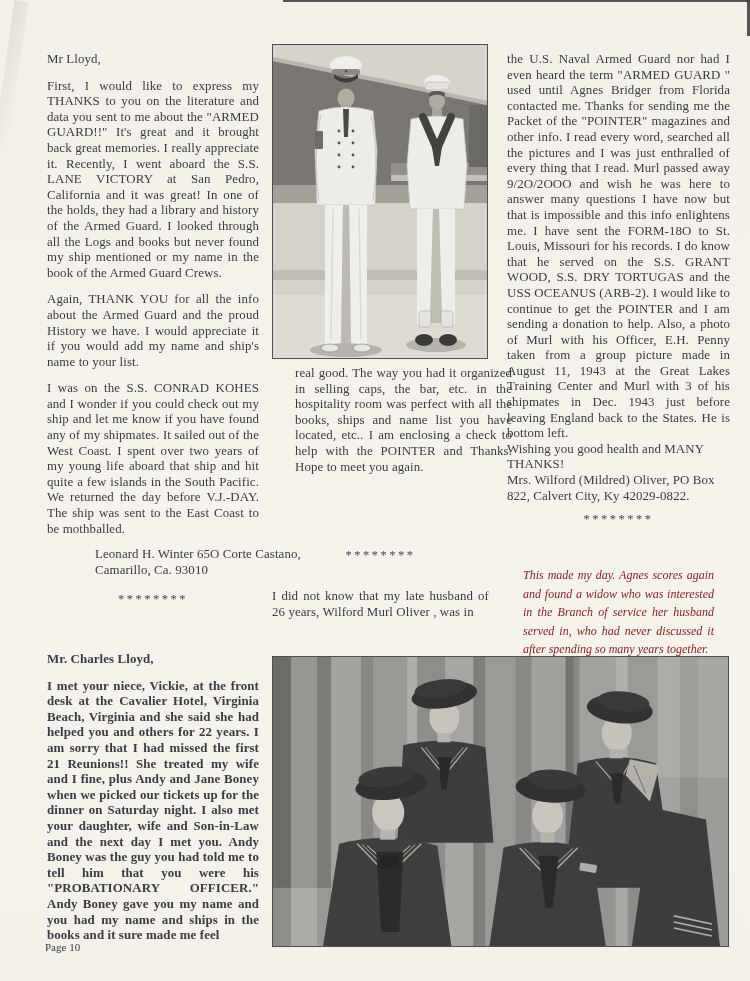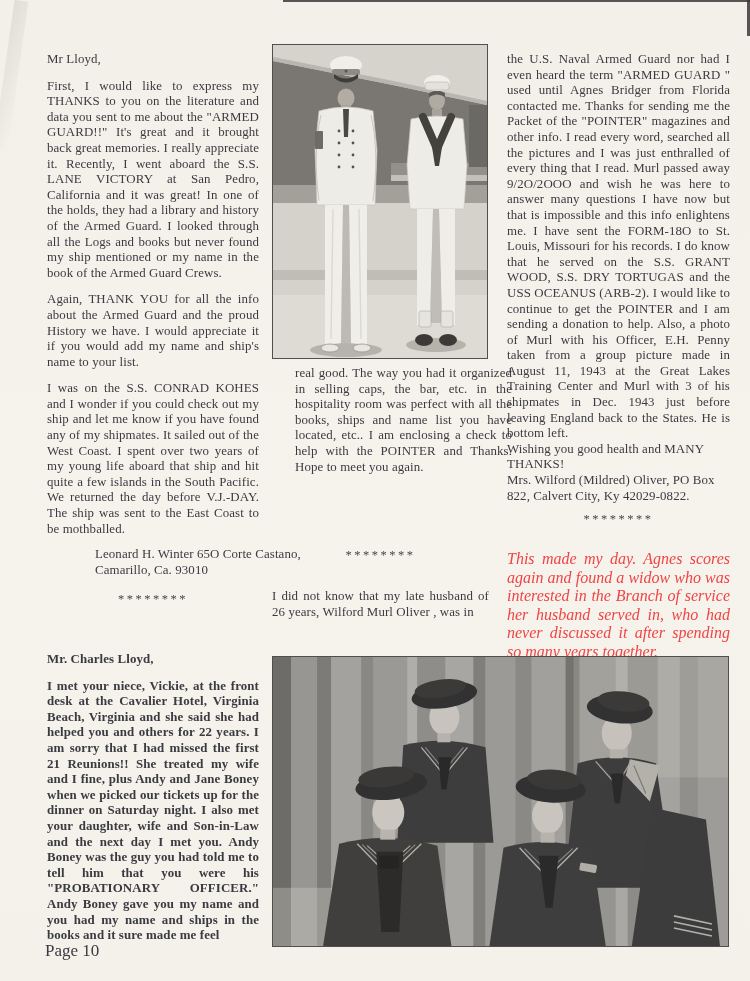--- a/index.html
+++ b/index.html
@@ -15,29 +15,29 @@
   }
   .col p { margin:0 0 11px 0; }
   .col p.tight { margin:0; }
   .salutation { margin:0 0 11px 0; text-align:left; }
   .stars {
     position:absolute; text-align:center; font-size:12.5px;
     letter-spacing:2.5px; color:#44454b;
   }
   .note-block { position:absolute; width:223px; }
   .note-block p {
-    margin:0; font-style:italic; font-size:16px; line-height:18.6px;
-    text-align:justify; color:#ef4444;
+    margin:16px; font-style:italic; font-size:12px; line-height:18.6px;
+    text-align:justify; color:#7f1d1d;
   }
   .photo {
     position:absolute; border:1px solid #514f4b; background:#c9c6c0;
     overflow:hidden;
   }
   .photo svg { display:block; width:100%; height:100%; }
-  .page-label { position:absolute; font-size:17px; color:#3a3b41; }
+  .page-label { position:absolute; font-size:11px; color:#3a3b41; }
   .artifact { position:absolute; }
   .streak {
     position:absolute; left:4px; top:0; width:14px; height:150px;
     background:linear-gradient(100deg, rgba(170,168,158,0.25), rgba(245,242,236,0));
     transform:rotate(8deg);
   }
 </style>
 </head>
 <body>
 

